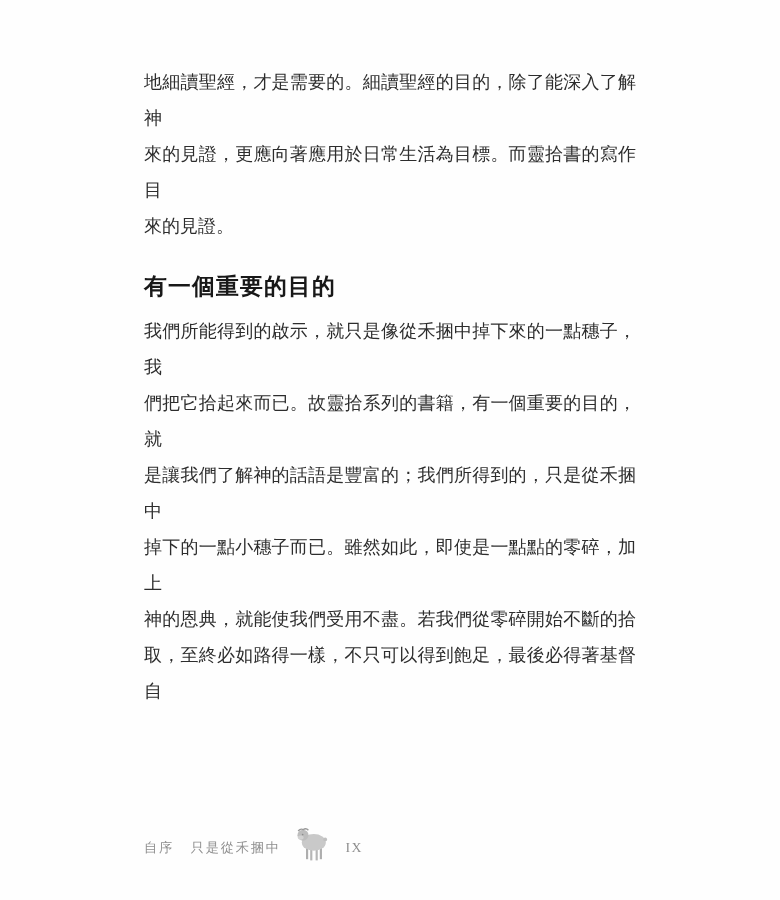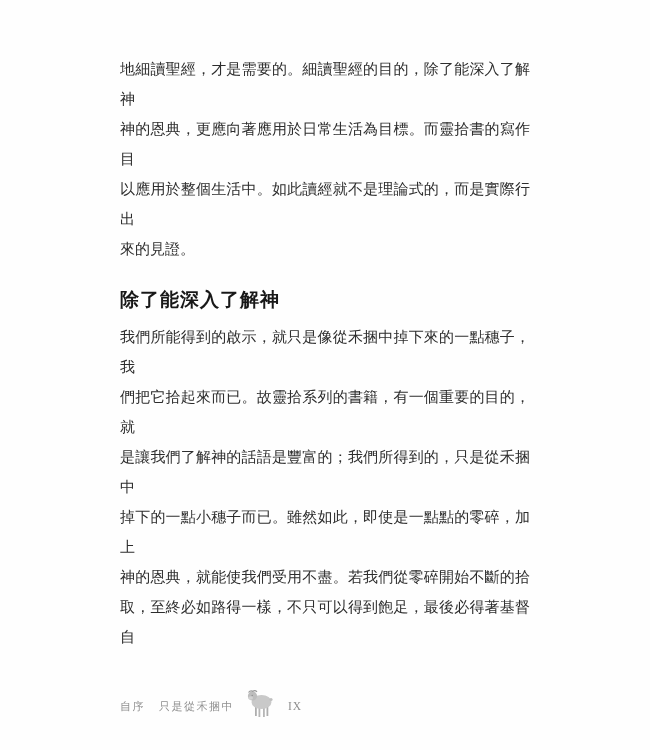--- a/index.html
+++ b/index.html
@@ -74,26 +74,25 @@
 </style>
 </head>
 <body>
 
 <div class="page">
 
   <div class="content">
 
     <div>
       <div class="body-line">地細讀聖經，才是需要的。細讀聖經的目的，除了能深入了解神</div>
-      <div class="body-line">神的恩典，更應向著應用於日常生活為目標。而靈拾書的寫作目</div>
-      <div class="body-line">以應用於整個生活中。如此讀經就不是理論式的，而是實際行出</div>
+      <div class="body-line">來的見證，更應向著應用於日常生活為目標。而靈拾書的寫作目</div>
       <div class="body-line last">來的見證。</div>
     </div>
 
-    <div class="heading h1">除了能深入了解神</div>
+    <div class="heading h1">有一個重要的目的</div>
 
     <div>
       <div class="body-line">我們所能得到的啟示，就只是像從禾捆中掉下來的一點穗子，我</div>
       <div class="body-line">們把它拾起來而已。故靈拾系列的書籍，有一個重要的目的，就</div>
       <div class="body-line">是讓我們了解神的話語是豐富的；我們所得到的，只是從禾捆中</div>
       <div class="body-line">掉下的一點小穗子而已。雖然如此，即使是一點點的零碎，加上</div>
       <div class="body-line">神的恩典，就能使我們受用不盡。若我們從零碎開始不斷的拾</div>
       <div class="body-line">取，至終必如路得一樣，不只可以得到飽足，最後必得著基督自</div>
 
     </div>

